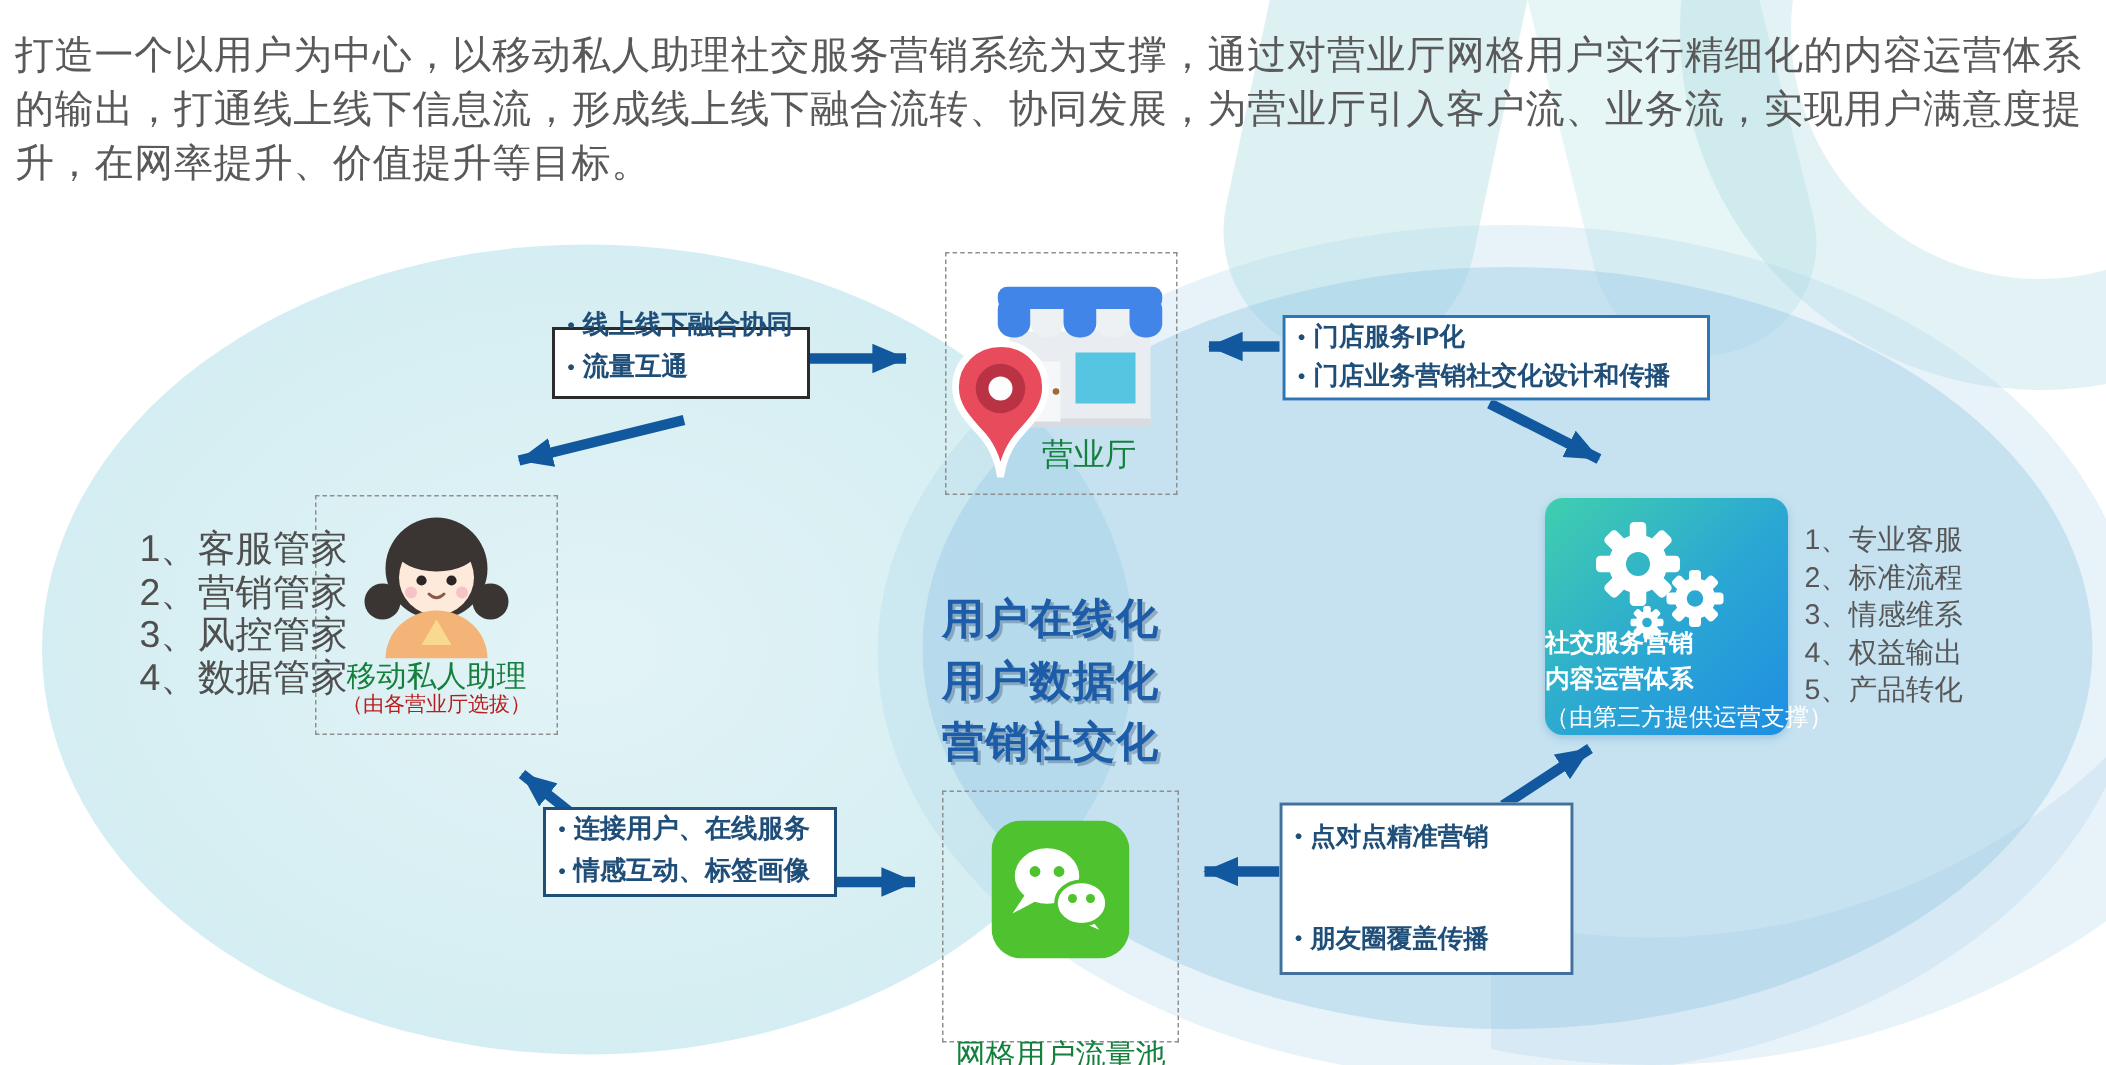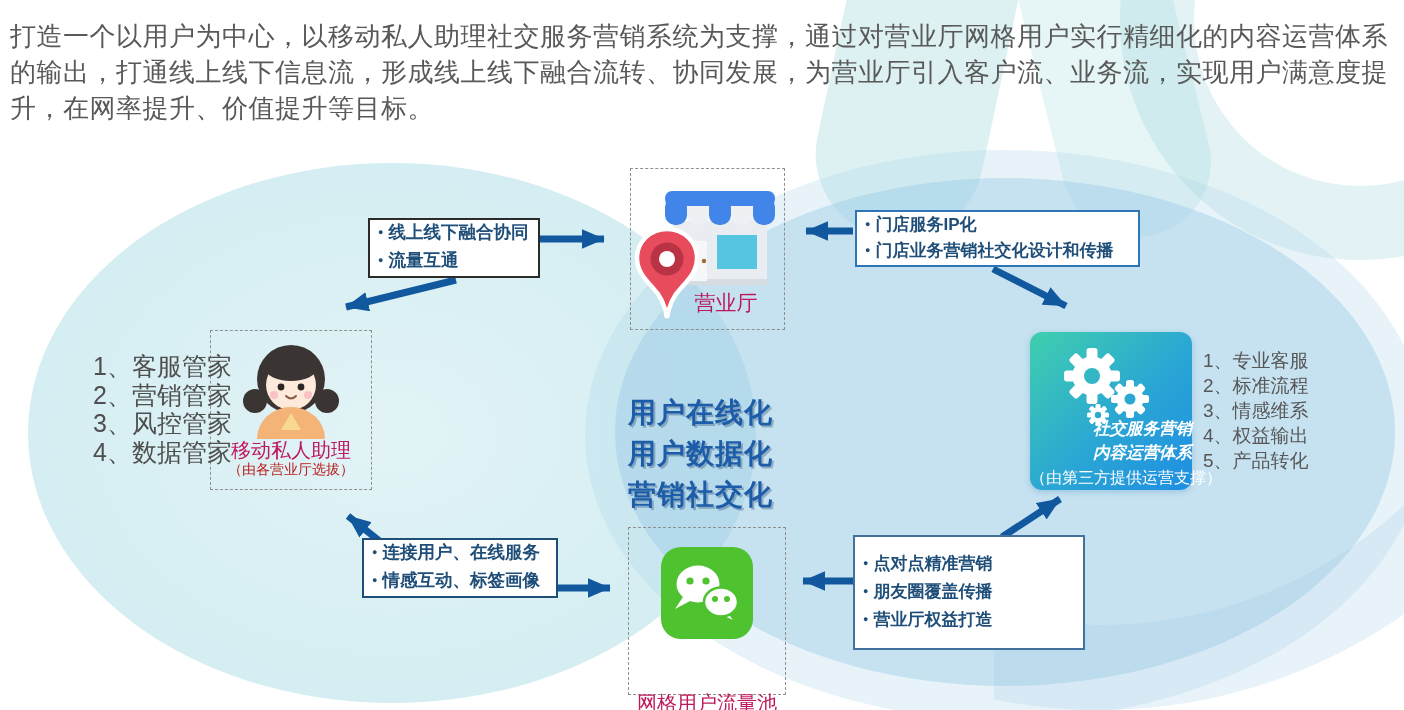--- a/index.html
+++ b/index.html
@@ -23,67 +23,67 @@
     background:rgba(170,212,235,.28);}
   .ellipse-right{left:615px;top:178px;width:780px;height:508px;border-radius:50%;
     background:rgba(150,200,230,.40);}
   
   .intro{position:absolute;left:10px;top:6px;width:1390px;z-index:3;
     font-size:26px;line-height:36px;color:#595959;letter-spacing:.5px;margin-top:12px;}
   
   .arrows{position:absolute;left:0;top:0;z-index:2;}
   
   .group{position:absolute;z-index:3;border:1px dashed #8f8f8f;}
-  .node-label{position:absolute;color:#be185d;text-align:center;white-space:nowrap;}
+  .node-label{position:absolute;color:#15803d;text-align:center;white-space:nowrap;}
   
   .g-store{left:630px;top:168px;width:153px;height:160px;}
   .g-store .store-svg{position:absolute;left:34px;top:22px;}
   .g-store .pin-svg{position:absolute;left:1px;top:56px;}
   .g-store .node-label{left:50px;top:120px;width:90px;font-size:21px;}
   
   .g-assistant{left:210px;top:330px;width:160px;height:158px;}
   .g-assistant .avatar-svg{position:absolute;left:28px;top:6px;}
   .g-assistant .node-label{left:0;top:106px;width:160px;font-size:20px;}
   .g-assistant .node-note{left:0;top:130px;width:160px;font-size:14px;position:absolute;
     color:#b91c1c;text-align:center;white-space:nowrap;}
   
   .g-pool{left:628px;top:527px;width:156px;height:166px;}
   .g-pool .wechat-svg{position:absolute;left:32px;top:19px;}
   .g-pool .node-label{left:0;top:116px;width:156px;font-size:20px;margin-top:46px;}
   
   .system-card{position:absolute;left:1030px;top:332px;width:162px;height:158px;z-index:3;
     border-radius:12px;background:linear-gradient(135deg,#40cfae 0%,#2aa6d4 55%,#1f8ee2 100%);
     box-shadow:0 2px 6px rgba(30,110,170,.25);}
   .system-card .gears-svg{position:absolute;left:0;top:4px;}
-  .system-card .sys-t{position:absolute;width:162px;text-align:right;color:#fff;font-weight:bold;
-    font-size:16.5px;white-space:nowrap;font-style:italic;}
+  .system-card .sys-t{position:absolute;width:162px;text-align:left;color:#fff;font-weight:bold;
+    font-size:16.5px;white-space:nowrap;}
   .sys-t1{top:86px;} .sys-t2{top:110px;}
   .system-card .sys-note{position:absolute;top:136px;width:162px;text-align:center;color:#fff;
     font-size:16px;white-space:nowrap;}
   
   .side-list{position:absolute;z-index:3;color:#4f4f4f;white-space:nowrap;}
   .roles-list{left:93px;top:352px;font-size:25px;line-height:28.5px;}
   .features-list{left:1203px;top:348px;font-size:19px;line-height:25px;color:#575757;}
   
   .goals{position:absolute;left:628px;top:364px;z-index:3;font-size:28px;font-weight:bold;
     color:#1c5ca8;line-height:41px;letter-spacing:1px;white-space:nowrap;
     text-shadow:2px 2px 0 rgba(23,50,88,.30);margin-top:28px;}
   
   .callout{position:absolute;z-index:3;background:#ffffff;box-sizing:border-box;
     padding:4px 8px;display:flex;flex-direction:column;justify-content:center;}
   .callout div{white-space:nowrap;font-weight:bold;color:#1f4e79;}
   .callout div::before{content:"●";font-size:9px;margin-right:5px;position:relative;top:-3px;}
-  .co-tl{left:368px;top:218px;width:172px;height:60px;border:2px solid #2b2b2b;
-    font-size:17.5px;line-height:25px;}
+  .co-tl{left:368px;top:218px;width:172px;height:48px;border:2px solid #2b2b2b;
+    font-size:17.5px;line-height:25px;justify-content:flex-end;}
   .co-tr{left:855px;top:210px;width:285px;height:57px;border:2px solid #2e75b6;
     font-size:17px;line-height:24px;}
   .co-bl{left:362px;top:538px;width:196px;height:60px;border:2px solid #1f4e79;
     font-size:17.5px;line-height:25px;}
-  .co-br{left:853px;top:535px;width:232px;height:115px;border:2px solid #41719c;
-    font-size:17px;line-height:26px;}
+  .co-br{left:853px;top:535px;width:196px;height:115px;border:2px solid #41719c;
+    font-size:17px;line-height:26px;gap:40px;}
 </style>
 </head>
 <body>
 
 <div class="canvas">
 
   <div class="bg deco-a"></div>
   <div class="bg deco-b"></div>
   <div class="bg deco-ring1"></div>
   <div class="bg deco-ring2"></div>
@@ -244,16 +244,15 @@
   </div>
 
   <div class="callout co-bl">
     <div>连接用户、在线服务</div>
     <div>情感互动、标签画像</div>
   </div>
 
   <div class="callout co-br">
     <div>点对点精准营销</div>
     <div>朋友圈覆盖传播</div>
-    <div>营业厅权益打造</div>
   </div>
 
 </div>
 
 </body></html>

